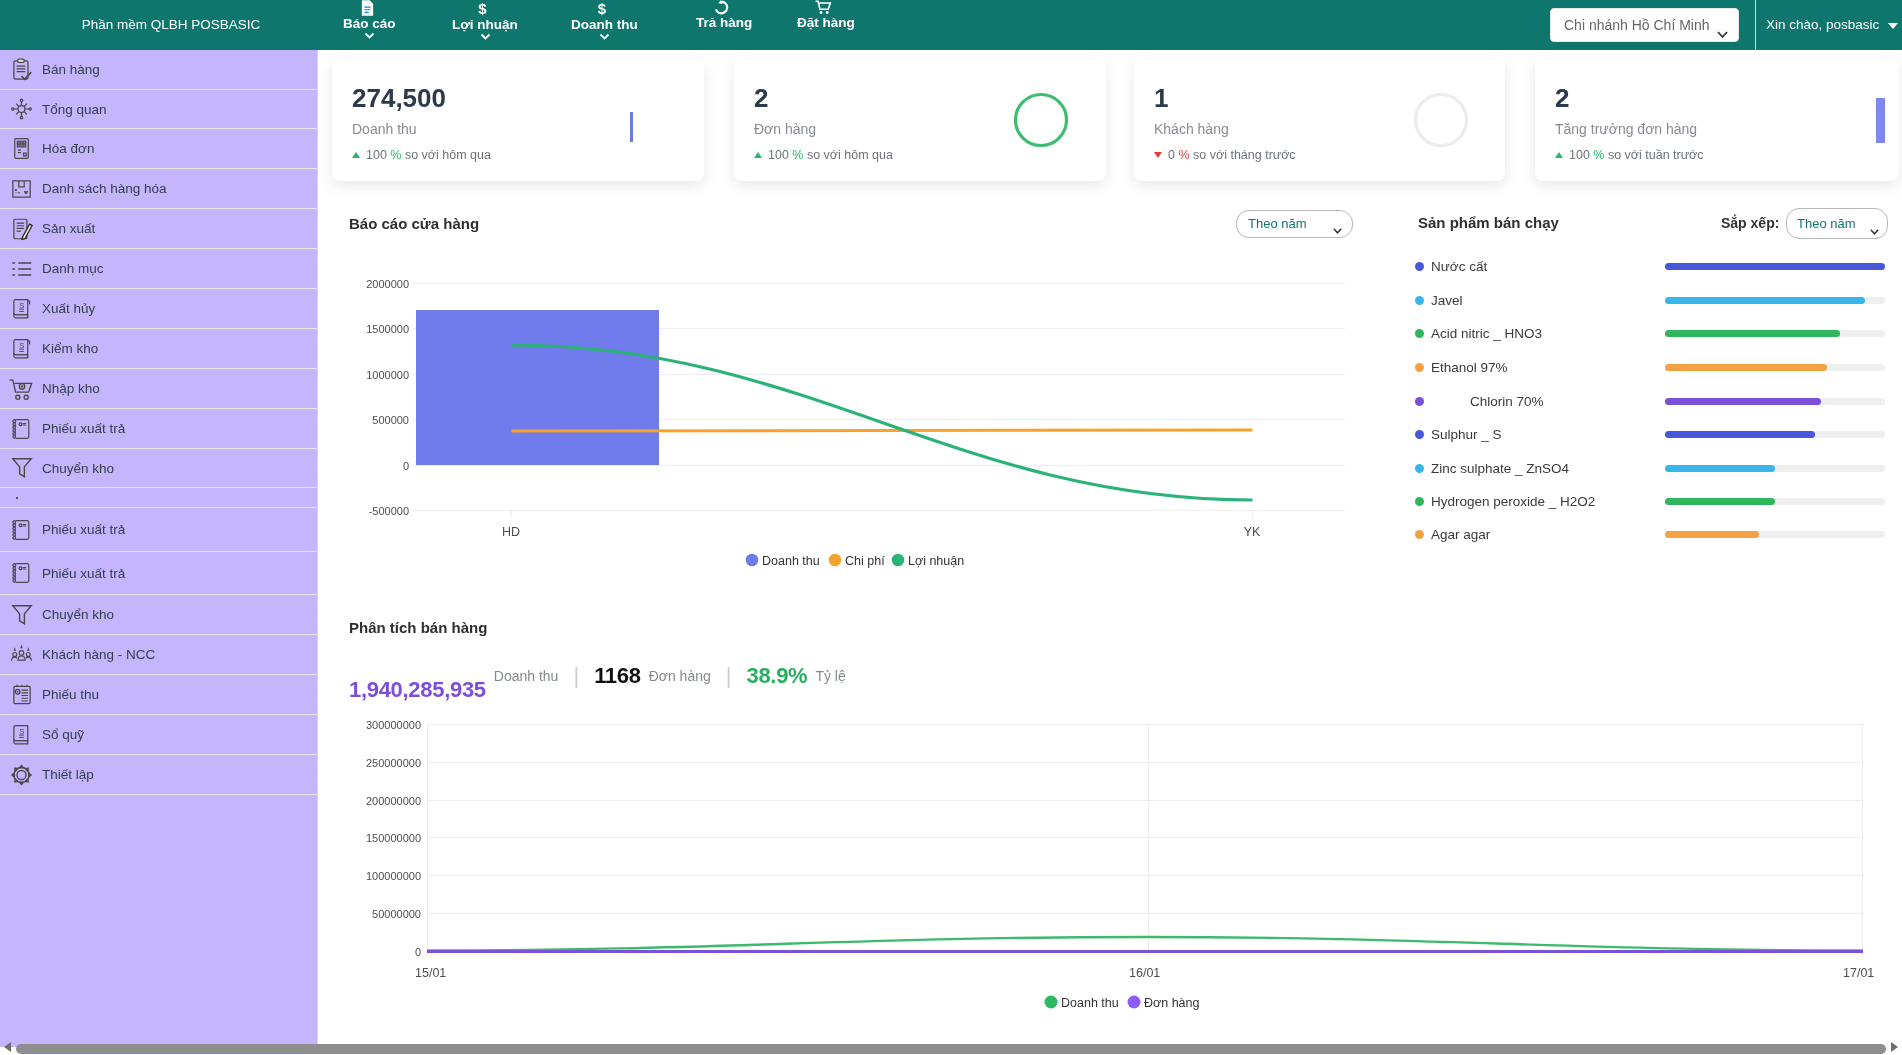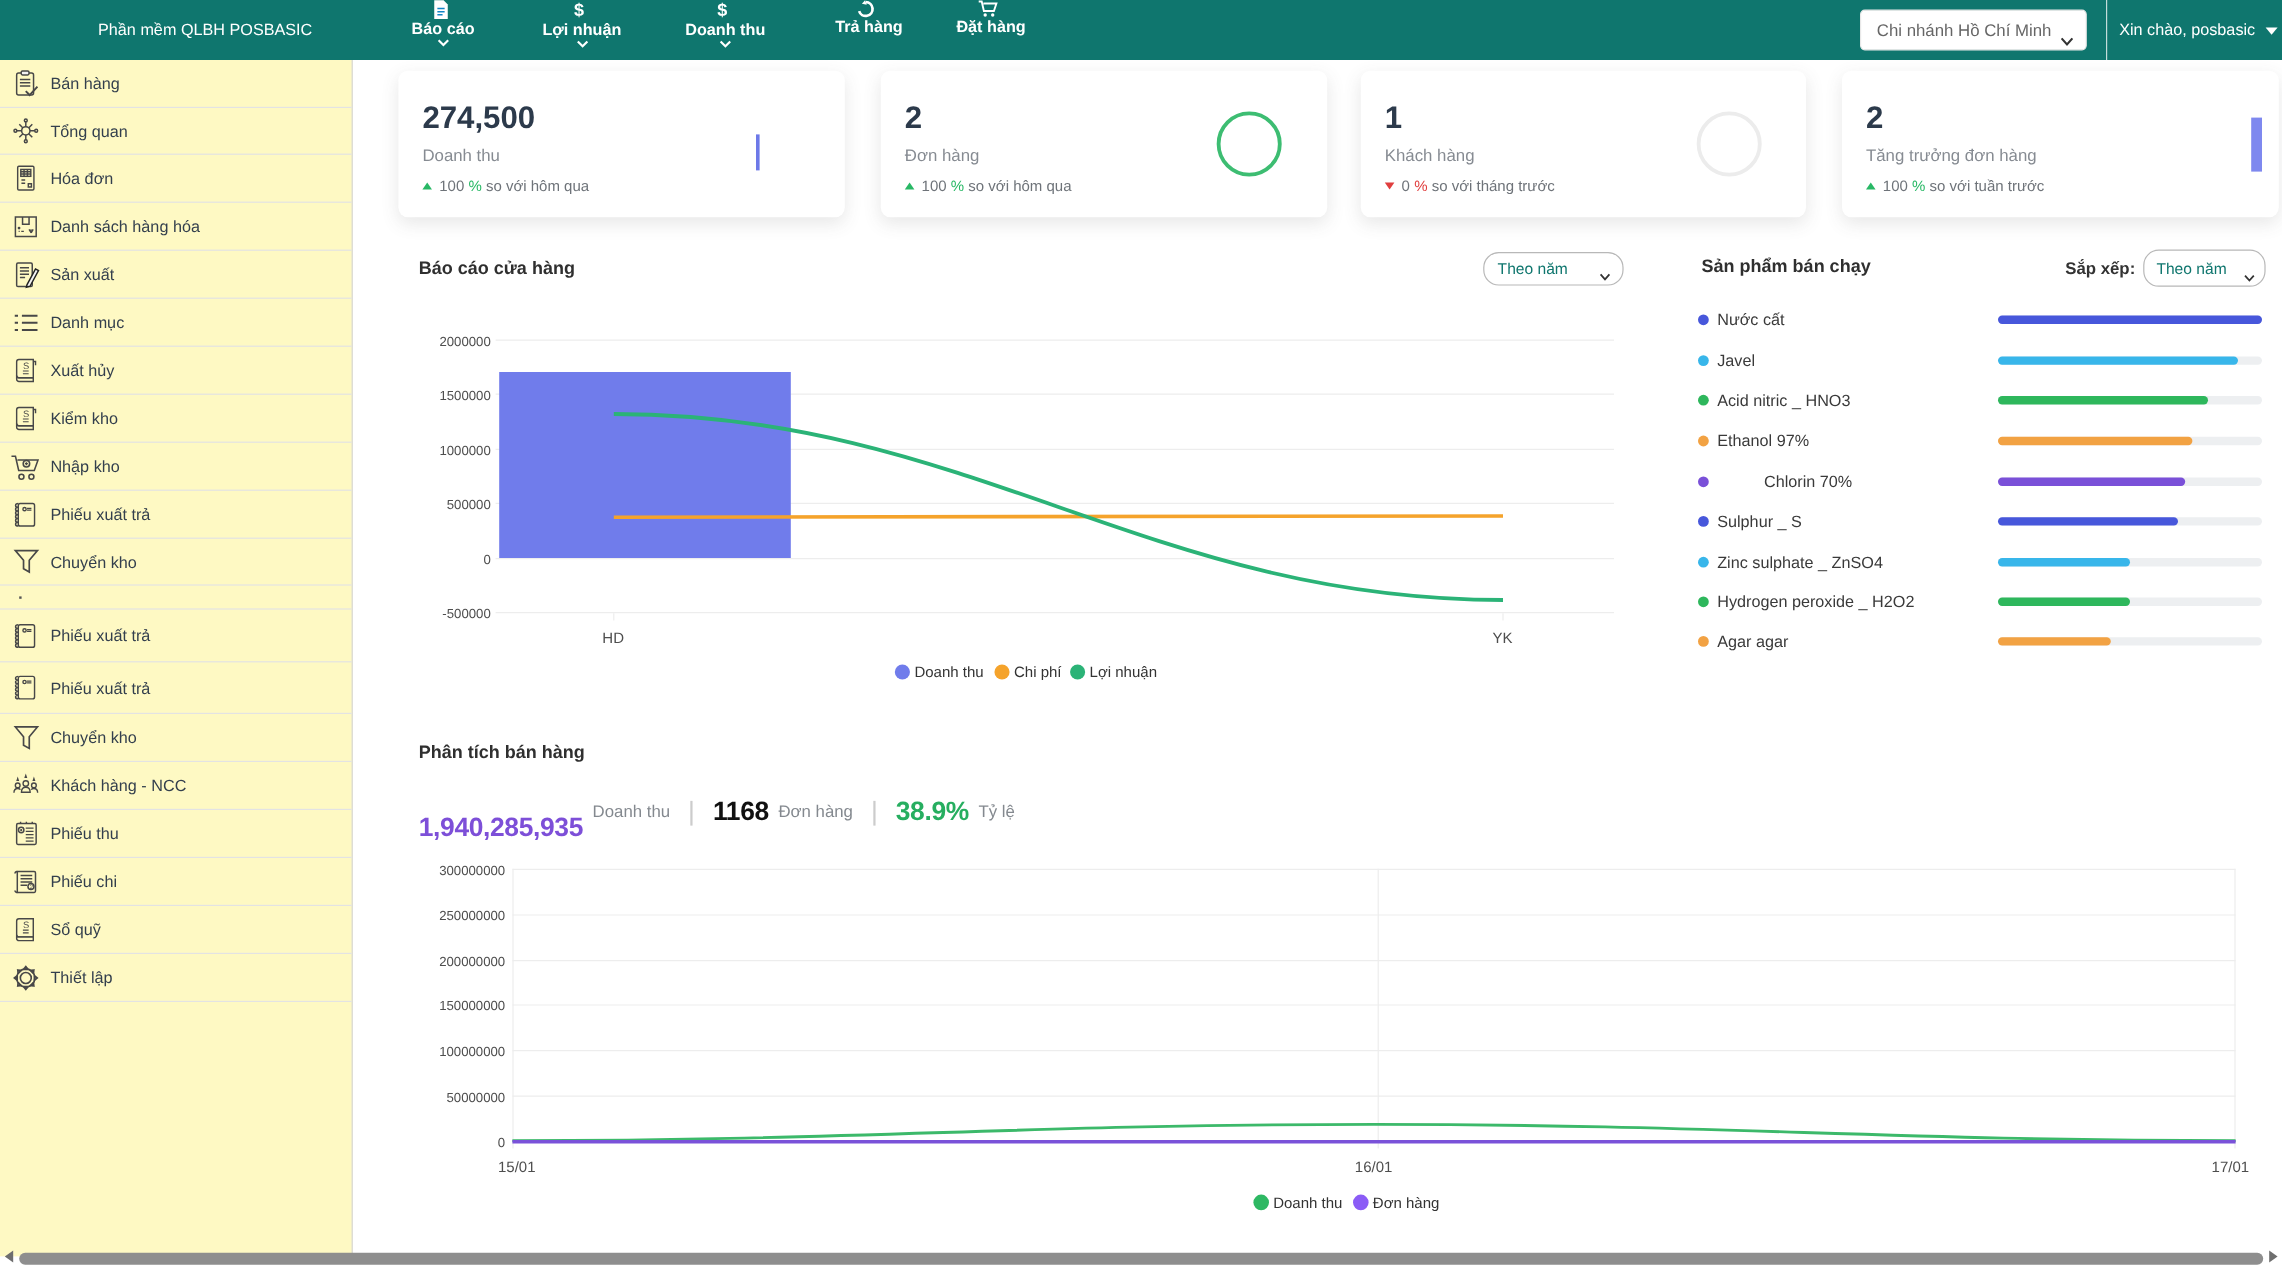--- a/index.html
+++ b/index.html
@@ -7,21 +7,21 @@
 #nav { position:absolute; left:0; top:0; width:1902px; height:50px; background:#0f766e; }
 #brand { position:absolute; left:12px; top:0; width:318px; height:50px; line-height:50px; text-align:center; color:#fff; font-size:13.5px; }
 .navitem { position:absolute; top:0; height:50px; display:flex; align-items:center; color:#fff; font-weight:bold; font-size:13.5px;flex-direction:column; }
 .navitem { display:flex; align-items:center; }
 .navitem svg { margin-right:4px; }
 .caret { margin-left:5px; display:inline-flex; }
 #navsel { position:absolute; left:1550px; top:8px; width:189px; height:34px; background:#fff; border-radius:4px; border:1px solid #e8e8e8; color:#666; font-size:14px; line-height:32px; padding-left:13px; white-space:nowrap; }
 #navsel .chev { position:absolute; right:9px; top:11px; }
 #navdiv { position:absolute; left:1755px; top:0; width:1px; height:50px; background:rgba(255,255,255,.75); }
 #user { position:absolute; left:1766px; top:0; height:50px; line-height:50px; color:#fff; font-size:13.5px; white-space:nowrap; }
-#side { position:absolute; left:0; top:50px; width:294px; height:997px; background:#fef9c3; border-right:1px solid #d6d6d6; }
+#side { position:absolute; left:0; top:50px; width:318px; height:997px; background:#c4b5fd; border-right:1px solid #d6d6d6; }
 .sitem { display:flex; align-items:center; height:40px; border-bottom:1px solid #e3e3e3; padding-left:8px; color:#333f4d; font-size:13.5px; }
 .sitem .ic { width:27px; height:28px; display:flex; align-items:center; justify-content:center; margin-right:7px; }
 .card { position:absolute; top:59px; height:122px; background:#fff; border-radius:8px; box-shadow:0 5px 14px rgba(80,80,80,.13); }
 .cnum { position:absolute; left:20px; top:26px; font-size:26px; font-weight:bold; color:#2c3a4b; line-height:1; }
 .clab { position:absolute; left:20px; top:62px; font-size:14px; color:#868b92; }
 .cchg { position:absolute; left:20px; top:89px; font-size:12.5px; color:#6e7379; display:flex; align-items:center; }
 .up { width:0;height:0;border-left:4px solid transparent;border-right:4px solid transparent;border-bottom:6px solid #28b865; margin-right:6px; }
 .dn { width:0;height:0;border-left:4px solid transparent;border-right:4px solid transparent;border-top:6px solid #e03e3e; margin-right:6px; }
 .pgreen { color:#28b865; }
 .pred { color:#e03e3e; }
@@ -204,29 +204,20 @@
   <div class="sitem"><span class="ic">
         <svg width="26" height="26" viewBox="0 0 24 24" fill="none" stroke="#484848" stroke-width="1.15">
           <rect x="4.5" y="4" width="15" height="16" rx="1"></rect>
           <path d="M7.5 4 V2.5 M12 4 V2.5 M16.5 4 V2.5" stroke-width="1.1"></path>
           <path d="M11.5 7.5 h6 M11.5 10 h6 M11.5 12.5 h6 M11.5 15 h6 M11.5 17.5 h6" stroke-width="1"></path>
           <circle cx="8" cy="9" r="2.1"></circle>
           <path d="M7.2 9 h1.6 M8 8.2 v1.6" stroke-width="1"></path>
         </svg>
       </span>Phiếu thu</div>
   <div class="sitem"><span class="ic">
-        <svg width="26" height="26" viewBox="0 0 24 24" fill="none" stroke="#484848" stroke-width="1.15">
-          <path d="M5 4 h13 a1 1 0 0 1 1 1 v14 a1 1 0 0 1 -1 1 h-13 z"></path>
-          <path d="M5 4 q-1.8 .2 -1.8 1.5 M5 20 q-1.8 -.2 -1.8 -1.5"></path>
-          <path d="M7.5 7 h9 M7.5 9.5 h9 M7.5 12 h9 M7.5 14.5 h5" stroke-width="1"></path>
-          <circle cx="15.5" cy="15.5" r="2.3"></circle>
-          <text x="14.4" y="17.4" font-size="5" fill="#484848" stroke="none" font-family="Liberation Sans">2</text>
-        </svg>
-      </span>Phiếu chi</div>
-  <div class="sitem"><span class="ic">
         <svg width="26" height="25" viewBox="0 0 24 24" fill="none" stroke="#484848" stroke-width="1.15">
           <path d="M6 3.5 H17.5 V18 H6 A1.8 1.8 0 0 1 4.2 16.2 V5.3 A1.8 1.8 0 0 1 6 3.5 z"></path>
           <path d="M4.2 16.2 A1.8 1.8 0 0 0 6 18 H17.5 V21 H6 A1.8 1.8 0 0 1 4.2 19.2 z"></path>
           <text x="9.3" y="11.2" font-size="7.5" fill="#484848" stroke="none" font-family="Liberation Sans">S</text>
           <path d="M9.2 12.6 h4.6 M9.2 14.8 h4.6" stroke-width="0.9"></path>
         </svg>
       </span>Sổ quỹ</div>
   <div class="sitem"><span class="ic">
         <svg width="27" height="26" viewBox="0 0 24 24" fill="none" stroke="#484848" stroke-width="1.25">
           <circle cx="12" cy="12" r="4.2"></circle>

